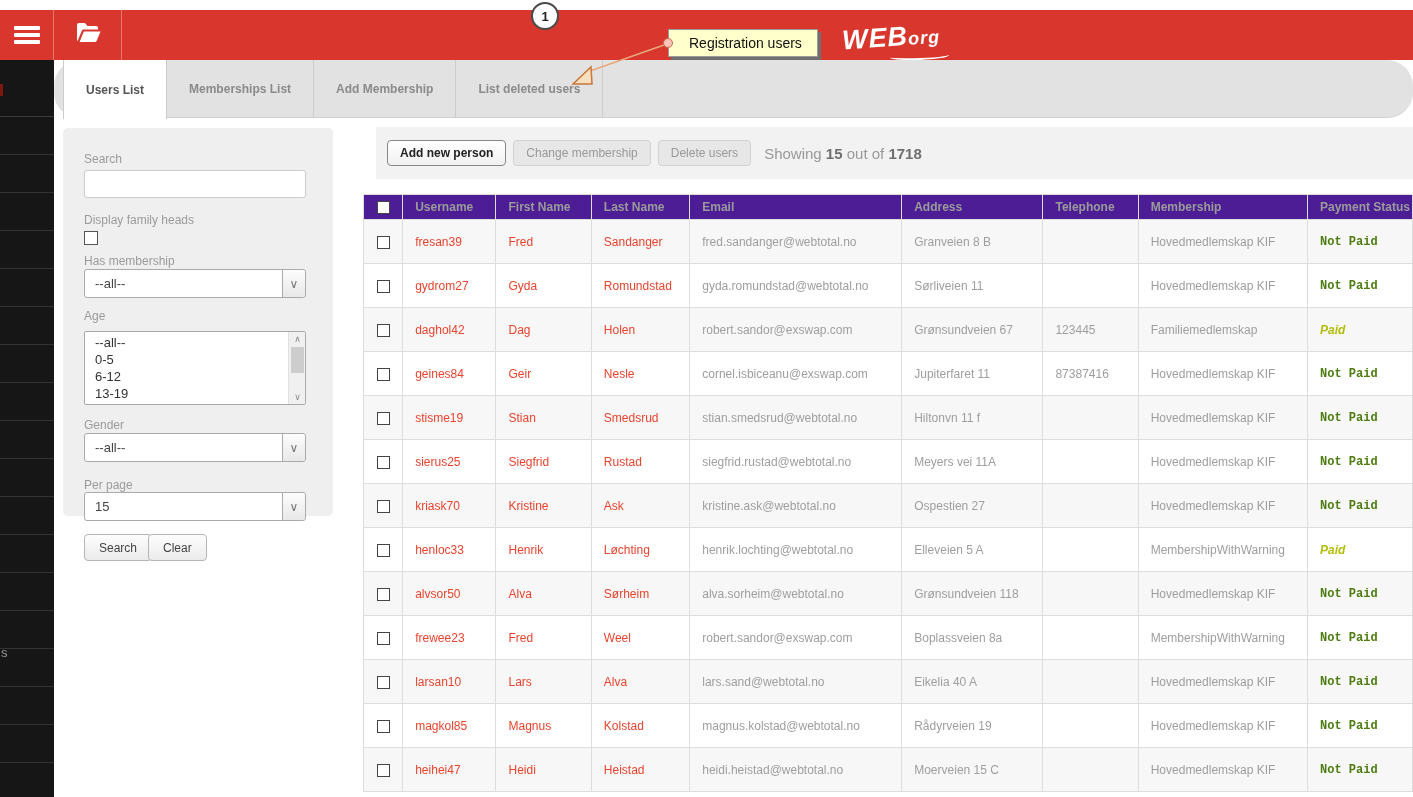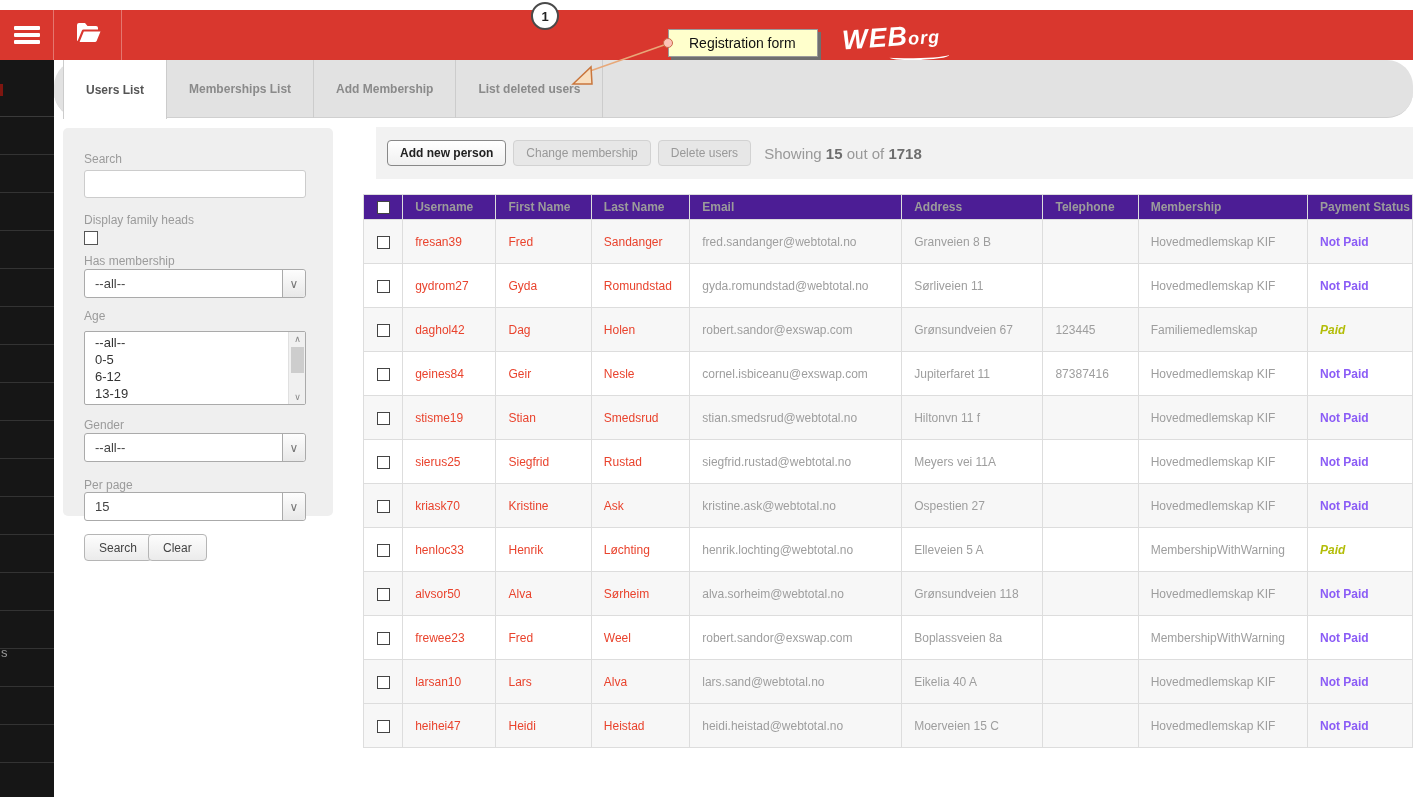--- a/index.html
+++ b/index.html
@@ -63,21 +63,21 @@
   
   .tablewrap { position:absolute; left:363px; top:194px; }
   table { border-collapse:collapse; table-layout:fixed; }
   th, td { border:1px solid #dddddd; font-size:12px; text-align:left; padding-left:12px; overflow:hidden; white-space:nowrap; }
   th { height:25px; color:#9b9b9b; font-weight:bold; background:#4c1d95; }
   td { height:44px; color:#9e9e9e; }
   tr.odd td { background:#f7f7f7; }
   tr.even td { background:#ffffff; }
   td.link { color:#e9432d; cursor:pointer; }
   td.pay { font-weight:bold; }
-  td.pay.notpaid { color:#8b5cf6; }
+  td.pay.notpaid { color:#4d7c0f;font-family:Liberation Mono, monospace; }
   td.pay.paid { color:#b3bd08;font-style:italic; }
   th.cbcol, td.cbcol { padding-left:0; text-align:center; }
   .rowcb { width:13px; height:13px; background:#fff; border:1px solid #444; appearance:none; -webkit-appearance:none; cursor:pointer; vertical-align:middle; }
   
   .step-circle {
     position:absolute; left:531px; top:2px; width:28px; height:28px; border-radius:50%;
     background:#fff; border:2px solid #4a4a4a; display:flex; align-items:center; justify-content:center;
     font-size:13px; font-weight:bold; color:#222; z-index:30;
   }
   .callout {
@@ -340,20 +340,31 @@
       <td class="cbcol"><input type="checkbox" class="rowcb" style=""></td>
       <td class="link">larsan10</td>
       <td class="link">Lars</td>
       <td class="link">Alva</td>
       <td>lars.sand@webtotal.no</td>
       <td>Eikelia 40 A</td>
       <td></td>
       <td>Hovedmedlemskap KIF</td>
       <td class="pay notpaid">Not Paid</td>
     </tr>
+          <tr class="even">
+      <td class="cbcol"><input type="checkbox" class="rowcb" style=""></td>
+      <td class="link">magkol85</td>
+      <td class="link">Magnus</td>
+      <td class="link">Kolstad</td>
+      <td>magnus.kolstad@webtotal.no</td>
+      <td>Rådyrveien 19</td>
+      <td></td>
+      <td>Hovedmedlemskap KIF</td>
+      <td class="pay notpaid">Not Paid</td>
+    </tr>
           <tr class="odd">
       <td class="cbcol"><input type="checkbox" class="rowcb" style=""></td>
       <td class="link">heihei47</td>
       <td class="link">Heidi</td>
       <td class="link">Heistad</td>
       <td>heidi.heistad@webtotal.no</td>
       <td>Moerveien 15 C</td>
       <td></td>
       <td>Hovedmedlemskap KIF</td>
       <td class="pay notpaid">Not Paid</td>
@@ -364,16 +375,16 @@
 
   <svg class="anno-svg">
     <line x1="664" y1="45" x2="590" y2="71" stroke="#e8a878" stroke-width="1.5"></line>
     <polygon points="573,84 591,67 592,84" fill="#f8dfc0" stroke="#c9763d" stroke-width="1.5"></polygon>
   </svg>
   <div class="step-circle">
     <span>1</span>
   </div>
   <div class="callout">
     <span class="connector"></span>
-    <span>Registration form</span>
+    <span>Registration users</span>
   </div>
 
 </div>
 
 </body></html>

